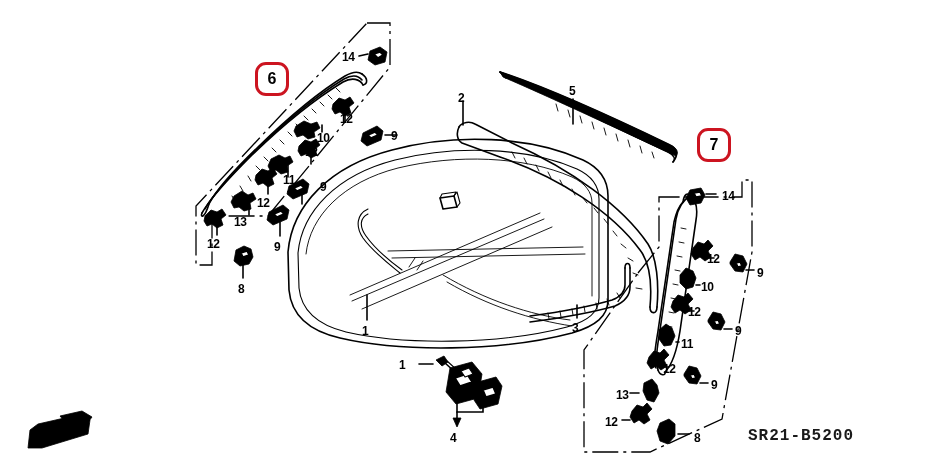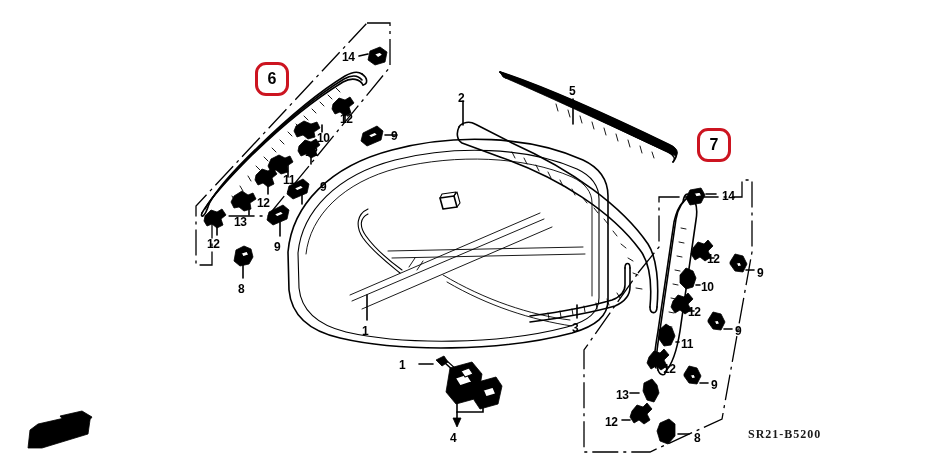--- a/index.html
+++ b/index.html
@@ -45,23 +45,23 @@
     display: flex;
     align-items: center;
     justify-content: center;
     font-family: "Liberation Sans", sans-serif;
     font-weight: bold;
     font-size: 16px;
     color: #000000;
   }
   .partcode {
     position: absolute;
-    font-family: Liberation Serif, serif;
+    font-family: Liberation Mono, monospace;
     font-weight: bold;
-    font-size: 12px;
+    font-size: 16px;
     letter-spacing: 1px;
     color: #1a1a1a;
   }
 </style>
 </head>
 <body>
 
 <div id="diagram-root">
 
   <svg id="diagram-svg" viewBox="0 0 950 474">

